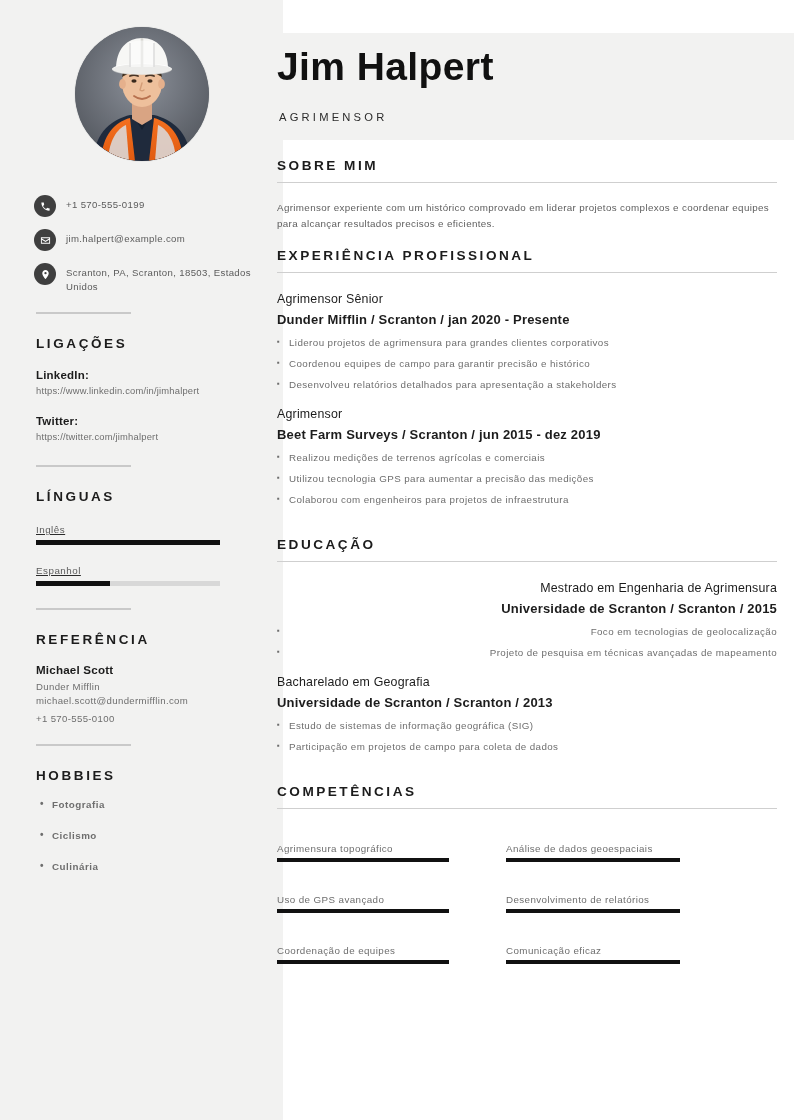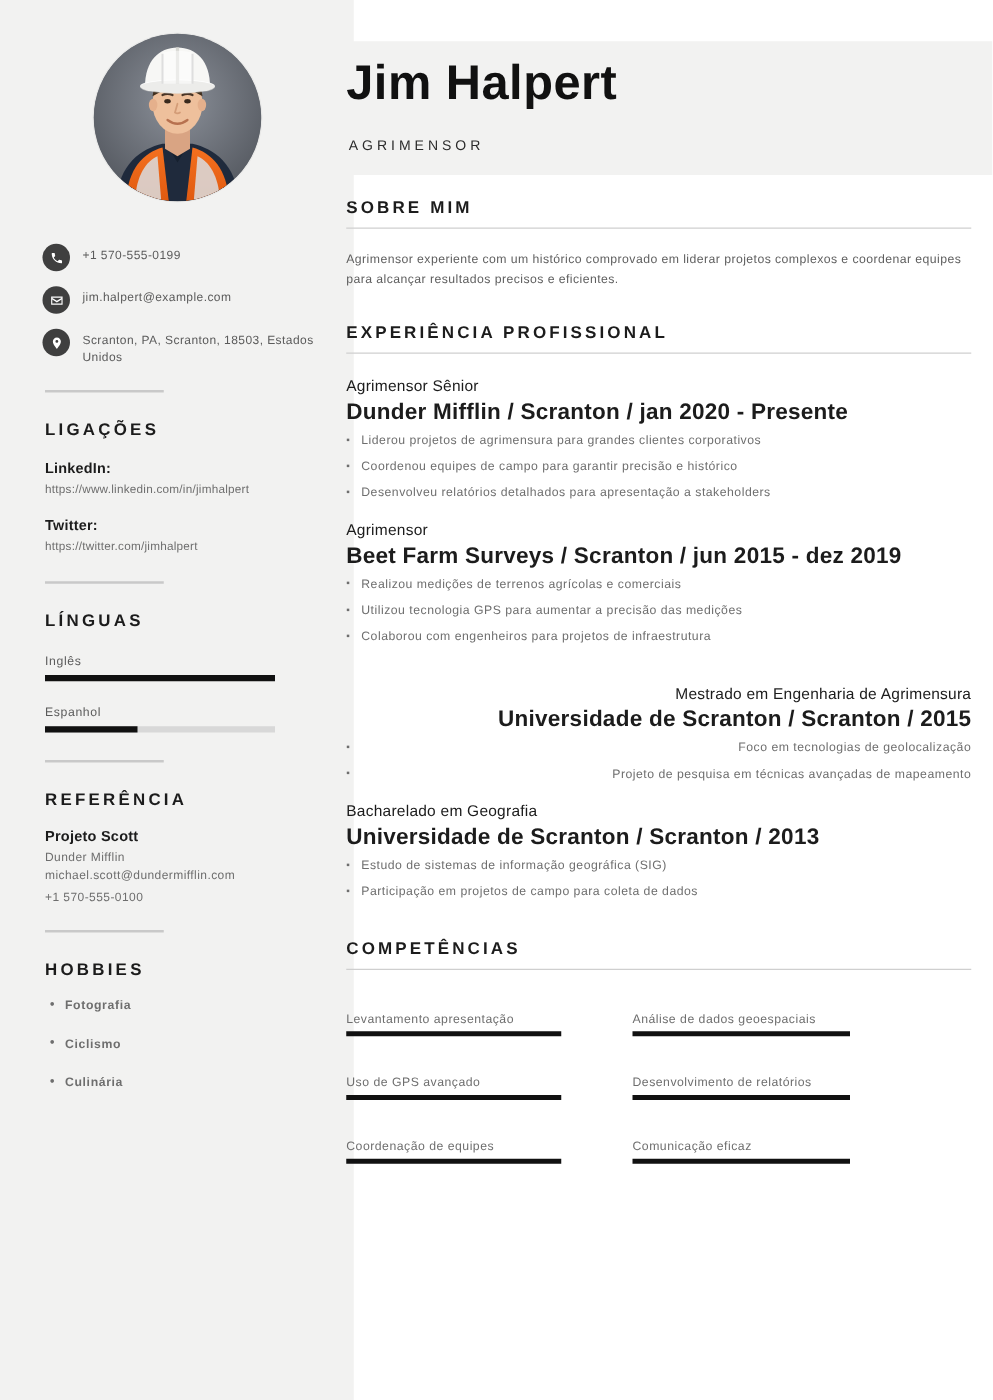--- a/index.html
+++ b/index.html
@@ -98,21 +98,21 @@
     margin-bottom: 3px;
   }
   .link-url {
     font-size: 9.4px;
     line-height: 13px;
     color: #6e6e6e;
     letter-spacing: 0.2px;
     word-break: break-all;
   }
 
-  .lang-block { margin: 20px 0 0 36px; width: 184px; }
+  .lang-block { margin: 20px 0 0 36px; width: 184px; text-decoration: underline; }
   .lang-name {
     font-size: 9.8px;
     color: #5b5b5b;
     letter-spacing: 0.5px;
     margin-bottom: 5px;
   }
   .lang-track {
     width: 184px;
     height: 5px;
     background: #d8d8d8;
@@ -208,21 +208,21 @@
   }
 
   .entry { margin-top: 15px; }
   .entry-title {
     font-size: 12.4px;
     color: #1c1c1c;
     letter-spacing: 0.2px;
     line-height: 17px;
   }
   .entry-sub {
-    font-size: 18px;
+    font-size: 13px;
     font-weight: bold;
     color: #1c1c1c;
     letter-spacing: 0.2px;
     line-height: 19px;
     margin-top: 2px;
   }
   .bullets { margin: 6px 0 0 0; padding: 0; list-style: none; }
   .bullet {
     font-size: 9.8px;
     line-height: 15px;
@@ -395,21 +395,21 @@
       <div class="lang-track">
         <div class="lang-fill" style="width: 40%;"></div>
       </div>
     </div>
 
     <div class="divider" style="margin-top:22px;"></div>
 
     <div class="side-h">REFERÊNCIA</div>
 
     <div class="ref-block">
-      <div class="ref-name">Projeto Scott</div>
+      <div class="ref-name">Michael Scott</div>
       <div class="ref-line">Dunder Mifflin</div>
       <div class="ref-line">michael.scott@dundermifflin.com</div>
       <div class="ref-line" style="margin-top:4px;">+1 570-555-0100</div>
     </div>
 
     <div class="divider" style="margin-top:18px;"></div>
 
     <div class="side-h">HOBBIES</div>
 
     <ul class="hobby-list">
@@ -423,21 +423,21 @@
   <div class="name">Jim Halpert</div>
   <div class="role">AGRIMENSOR</div>
 
   <main class="main">
 
     <section class="sec">
       <div class="sec-h">SOBRE MIM</div>
       <p class="summary">Agrimensor experiente com um histórico comprovado em liderar projetos complexos e coordenar equipes para alcançar resultados precisos e eficientes.</p>
     </section>
 
-    <section class="sec" style="margin-top:26px;">
+    <section class="sec" style="margin-top:16px;">
       <div class="sec-h">EXPERIÊNCIA PROFISSIONAL</div>
 
       <div class="entry" style="margin-top:18px;">
         <div class="entry-title">Agrimensor Sênior</div>
         <div class="entry-sub">Dunder Mifflin / Scranton / jan 2020 - Presente</div>
         <ul class="bullets">
           <li class="bullet">Liderou projetos de agrimensura para grandes clientes corporativos</li>
           <li class="bullet">Coordenou equipes de campo para garantir precisão e histórico</li>
           <li class="bullet">Desenvolveu relatórios detalhados para apresentação a stakeholders</li>
         </ul>
@@ -448,20 +448,21 @@
         <div class="entry-sub">Beet Farm Surveys / Scranton / jun 2015 - dez 2019</div>
         <ul class="bullets">
           <li class="bullet">Realizou medições de terrenos agrícolas e comerciais</li>
           <li class="bullet">Utilizou tecnologia GPS para aumentar a precisão das medições</li>
           <li class="bullet">Colaborou com engenheiros para projetos de infraestrutura</li>
         </ul>
       </div>
     </section>
 
     <section class="sec" style="margin-top:30px;">
+      <div class="sec-h">EDUCAÇÃO</div>
 
       <div class="entry" style="margin-top:18px;text-align:right;">
         <div class="entry-title">Mestrado em Engenharia de Agrimensura</div>
         <div class="entry-sub">Universidade de Scranton / Scranton / 2015</div>
         <ul class="bullets">
           <li class="bullet">Foco em tecnologias de geolocalização</li>
           <li class="bullet">Projeto de pesquisa em técnicas avançadas de mapeamento</li>
         </ul>
       </div>
 
@@ -472,21 +473,21 @@
           <li class="bullet">Estudo de sistemas de informação geográfica (SIG)</li>
           <li class="bullet">Participação em projetos de campo para coleta de dados</li>
         </ul>
       </div>
     </section>
 
     <section class="sec" style="margin-top:30px;">
       <div class="sec-h">COMPETÊNCIAS</div>
       <div class="skills-grid">
         <div class="skill-cell">
-          <div class="skill-name">Levantamento apresentação</div>
+          <div class="skill-name">Agrimensura topográfico</div>
           <div class="skill-bar"></div>
         </div>
         <div class="skill-cell right">
           <div class="skill-name">Análise de dados geoespaciais</div>
           <div class="skill-bar wide"></div>
         </div>
         <div class="skill-cell">
           <div class="skill-name">Uso de GPS avançado</div>
           <div class="skill-bar"></div>
         </div>

